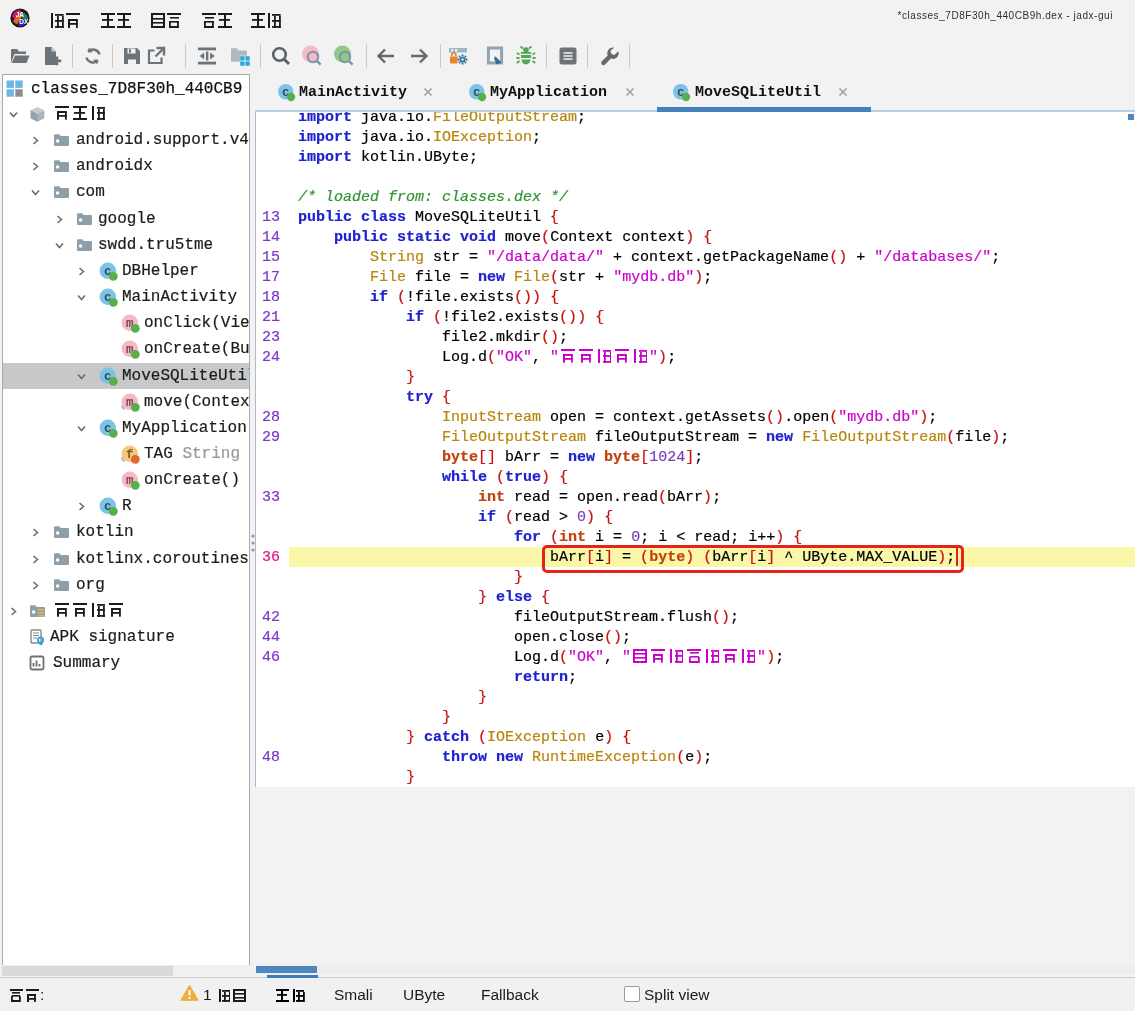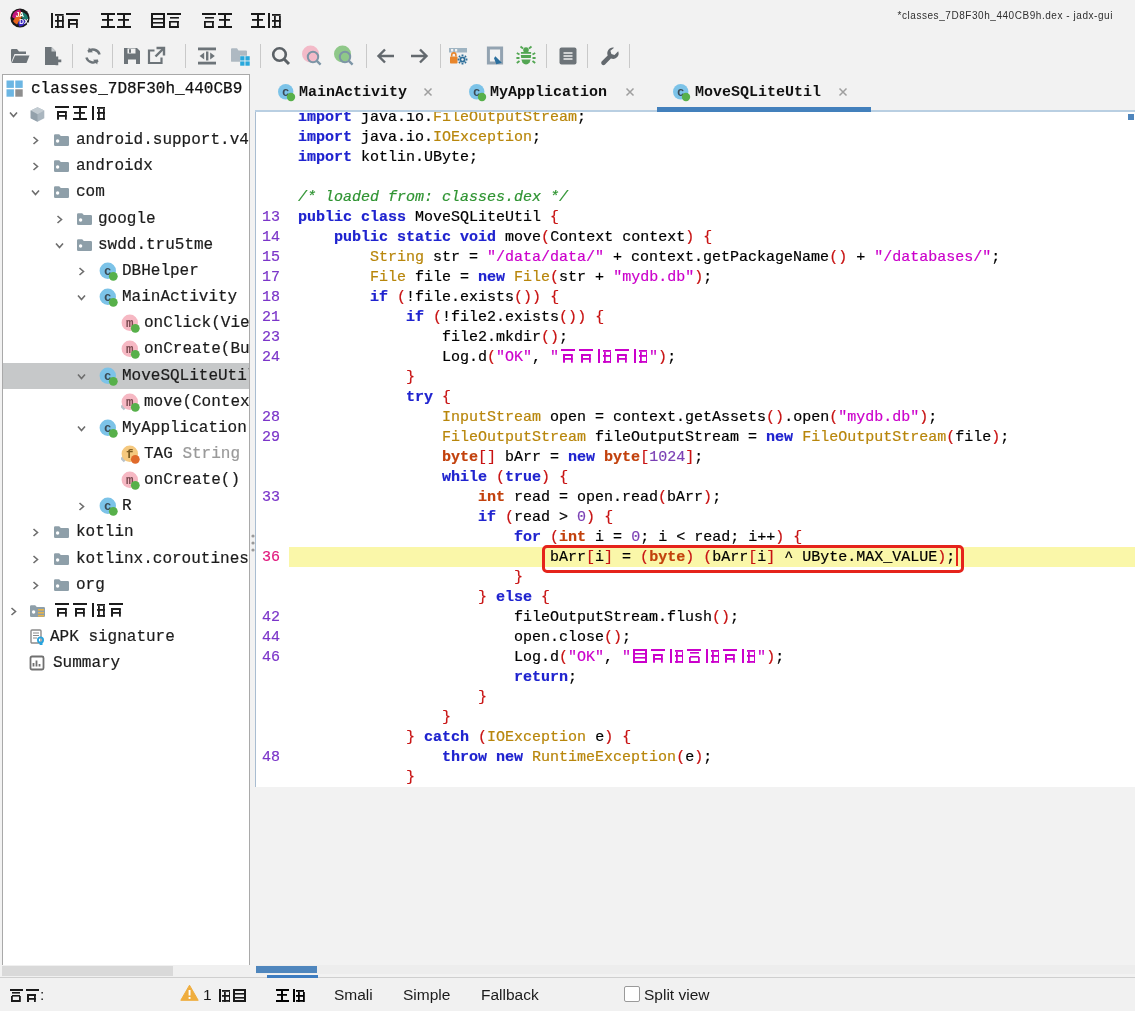--- a/index.html
+++ b/index.html
@@ -449,16 +449,16 @@
 <div id="statusbar"></div>
 <div class="sbt" style="left:8px"><i class="z ze"></i><i class="z zd"></i>:</div>
 <svg class="ab" style="left:180px;top:984px" width="19" height="18" viewBox="0 0 19 18">
     <path d="M9.5 1.2 L18.2 16.3 L0.8 16.3 Z" fill="#efad3e" stroke="#efad3e" stroke-linejoin="round"></path>
     <rect x="8.6" y="6" width="1.9" height="5.5" fill="#fff"></rect>
     <rect x="8.6" y="13" width="1.9" height="1.9" fill="#fff"></rect>
   </svg>
 <div class="sbt" style="left:203px">1 <i class="z zc"></i><i class="z zb"></i></div>
 <div class="sbt" style="left:274px;color:#000"><i class="z za"></i><i class="z zc"></i></div>
 <div class="sbt" style="left:334px">Smali</div>
-<div class="sbt" style="left:403px">Simple</div>
+<div class="sbt" style="left:403px">UByte</div>
 <div class="sbt" style="left:481px">Fallback</div>
 <div id="checkbox"></div>
 <div class="sbt" style="left:644px">Split view</div>
 <div id="btabsel"></div>
 </body></html>

